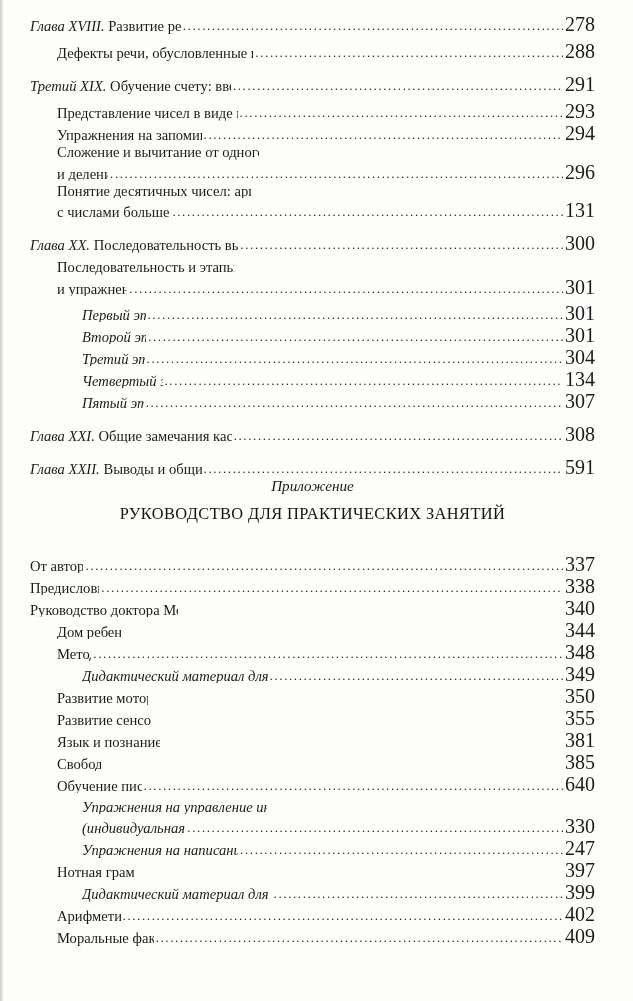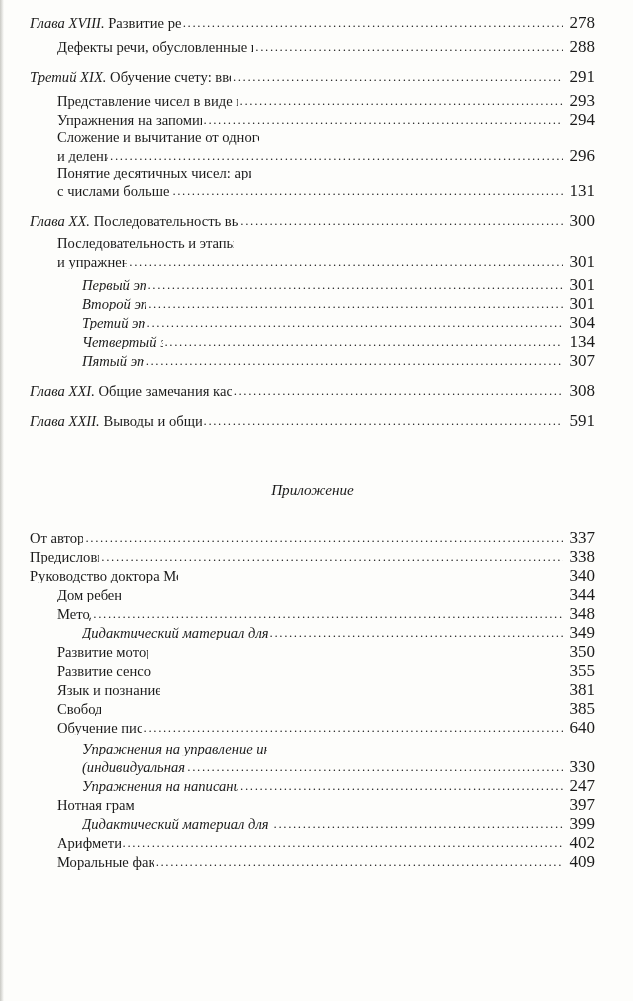--- a/index.html
+++ b/index.html
@@ -52,37 +52,35 @@
     white-space: nowrap;
     margin: 0 2px;
     letter-spacing: 1.6px;
     color: #2a2a2a;
     font-size: 13px;
     position: relative;
     top: -1px;
   }
   .row .pg {
     flex: 0 0 auto;
-    text-align: right;
     min-width: 30px;
-    font-size: 17px;
+    font-size: 20px;
   }
   .nodots .dots { visibility: hidden; }
 
   
   .sp-chapter { margin-top: 13px; }
   .sp-sub { margin-top: 7px; }
   .sp-cont { margin-top: 2px; }
   .sp-tight { margin-top: 6px; }
   .ind0 { padding-left: 0px; }
   .ind1 { padding-left: 27px; }
   .ind2 { padding-left: 52px; }
 
   .appendix-block {
-    margin-top: 52px;
     text-align: center;
   }
   .appendix-title {
     font-style: italic;
     font-size: 15.2px;
     color: #1b1b1b;
   }
   .appendix-head {
     margin-top: 9px;
     font-size: 16.4px;
@@ -206,20 +204,21 @@
       </div>
       <div class="row ind0 sp-chapter">
         <span class="txt"><i>Глава XXII.</i> Выводы и общие впечатления</span>
         <span class="dots">................................................................................................................</span>
         <span class="pg">591</span>
       </div>
     </div>
 
   <div class="appendix-block">
     <div class="appendix-title">Приложение</div>
+    <div class="appendix-head">РУКОВОДСТВО ДЛЯ ПРАКТИЧЕСКИХ ЗАНЯТИЙ</div>
   </div>
 
   <div class="toc section2" id="toc-part2">
       <div class="row ind0">
         <span class="txt">От автора</span>
         <span class="dots">................................................................................................................</span>
         <span class="pg">337</span>
       </div>
       <div class="row ind0 sp-cont">
         <span class="txt">Предисловие</span>

